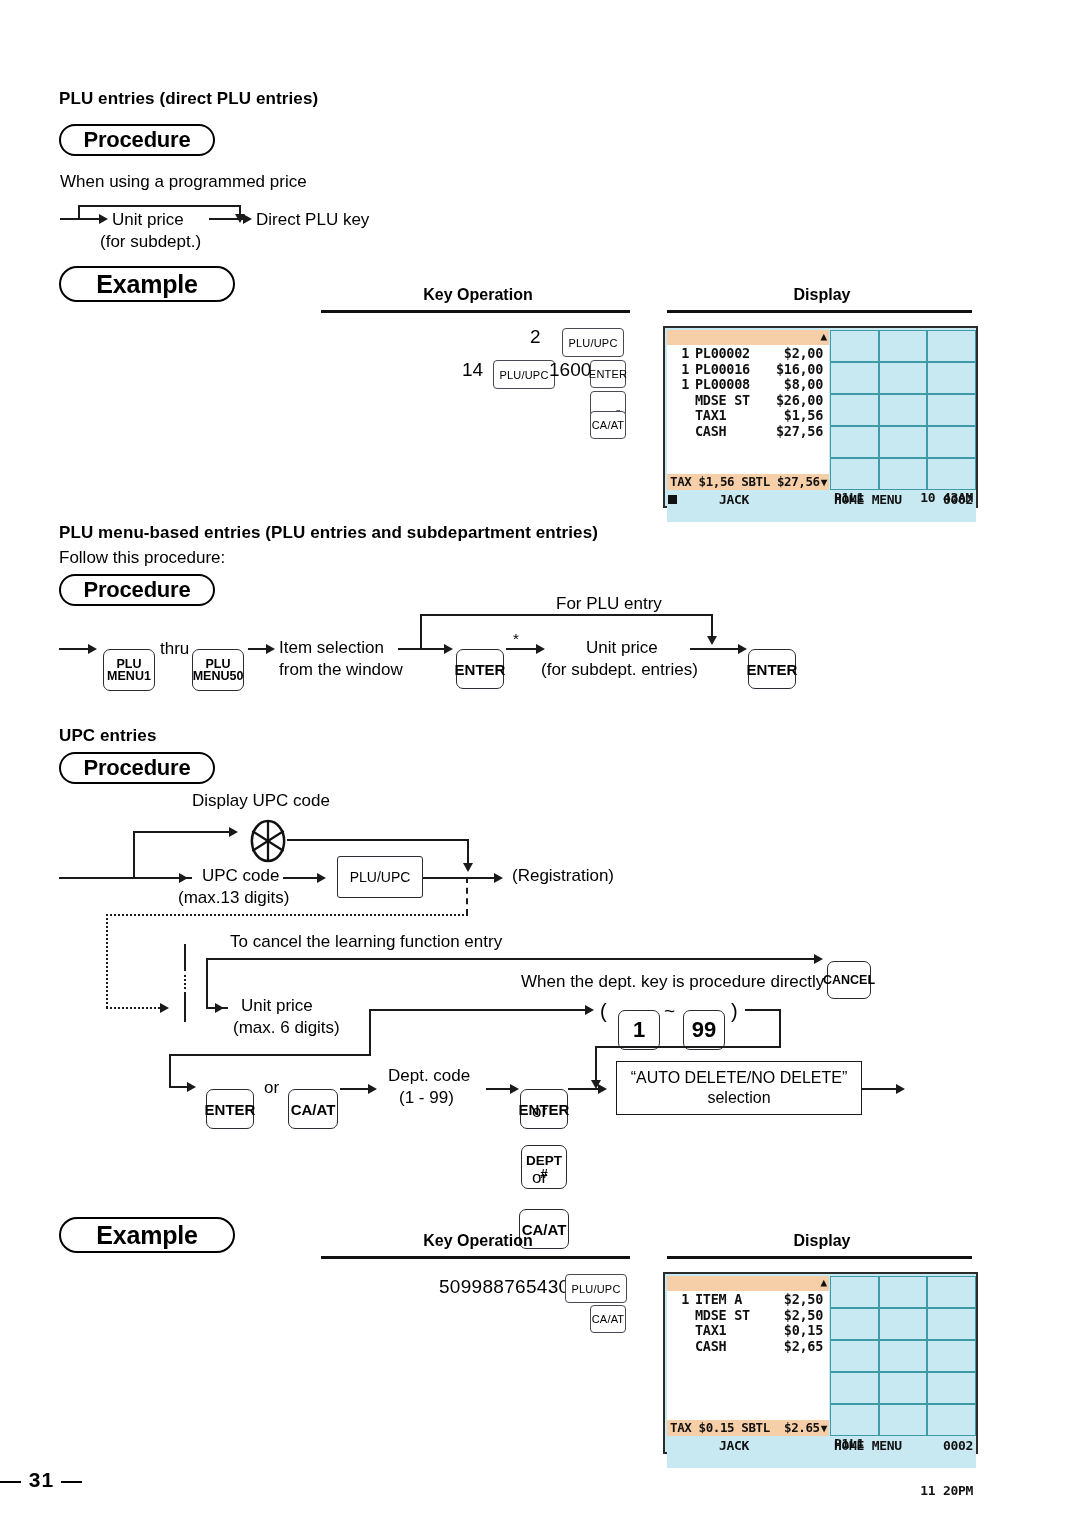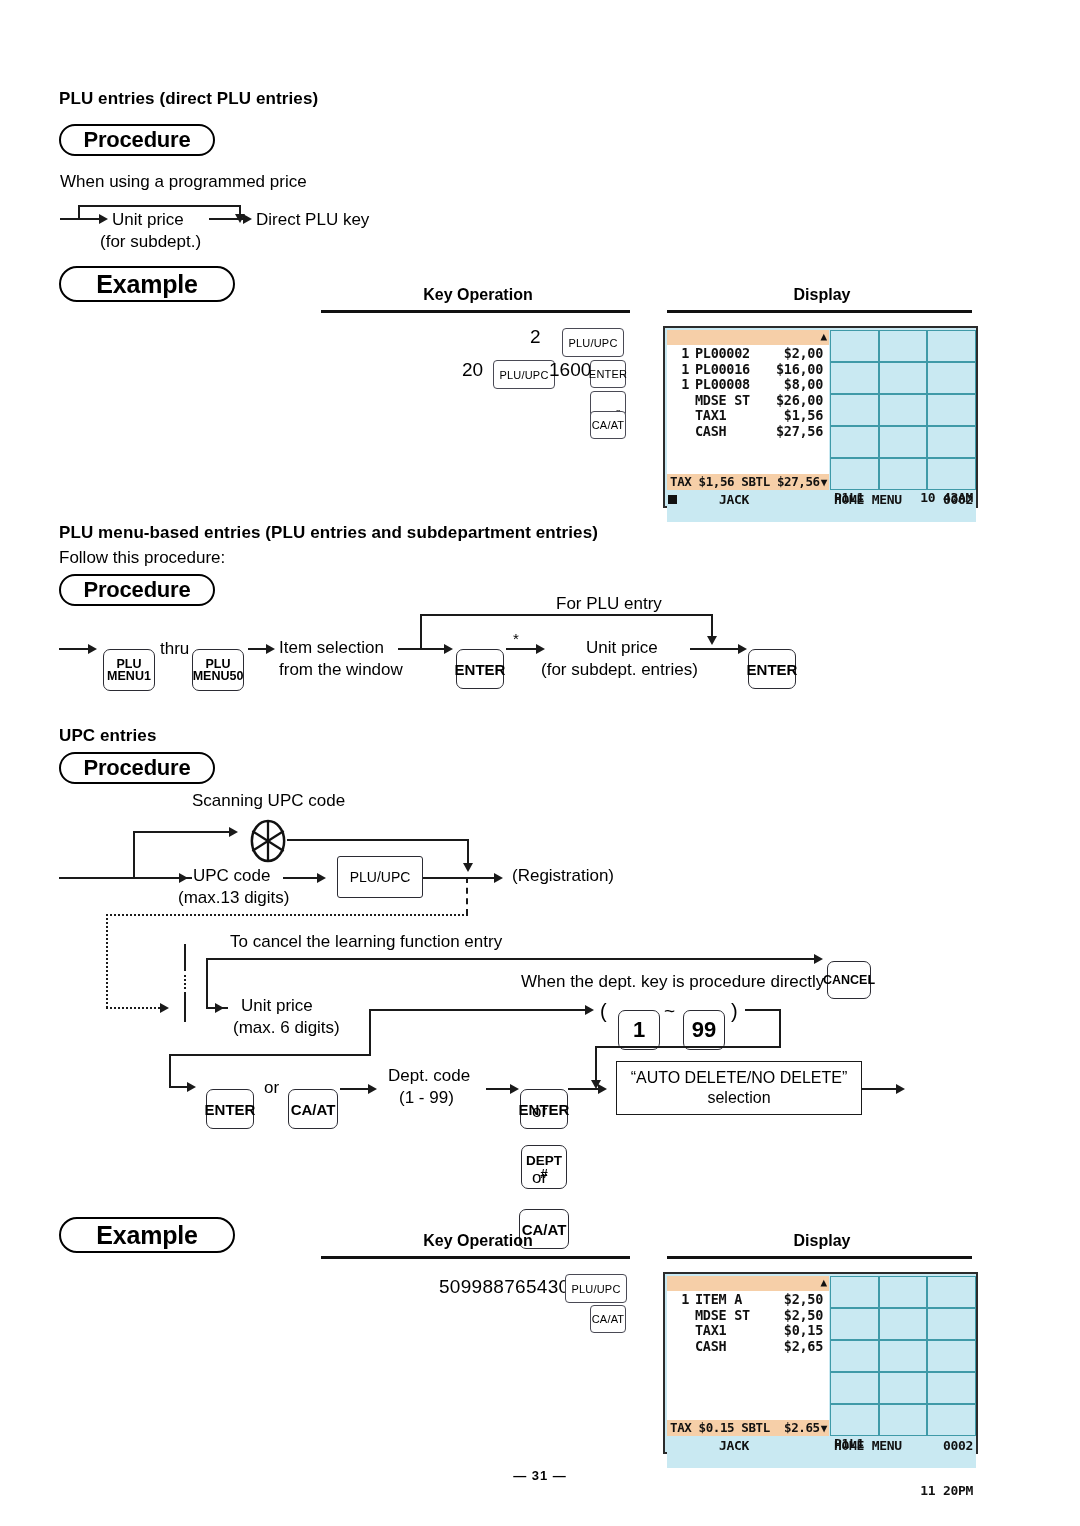--- a/index.html
+++ b/index.html
@@ -124,22 +124,22 @@
   .disp .footbar{
     position:absolute;background:#c9e9f2;box-sizing:border-box;
     font-size:13px;letter-spacing:-.3px;color:#111;font-weight:bold;white-space:pre;
   }
   .disp .f-left{position:absolute;}
   .disp .f-mid{position:absolute;}
   .disp .f-right{position:absolute;text-align:right;}
   .disp .cursor{position:absolute;width:9px;height:9px;background:#111;left:3px;bottom:2px;}
 
   .pagenum{
-    position:absolute;font-size:13px;font-weight:bold;letter-spacing:1px;
-    width:100%;text-align:center;left:0;
+    position:absolute;font-size:21px;font-weight:bold;letter-spacing:1px;
+    width:100%;text-align:left;left:0;
   }
 </style>
 </head>
 <body>
 
 <div class="page">
 
   <div class="abs sec-head" style="left:59px;top:89px;">PLU entries (direct PLU entries)</div>
 
   <div class="abs badge proc" style="left:59px;top:124px;">Procedure</div>
@@ -165,21 +165,21 @@
 
   <div class="abs colhead" style="left:328px;top:286px;width:300px;">Key Operation</div>
   <div class="abs thick-rule" style="left:321px;top:310px;width:309px;"></div>
 
   <div class="abs colhead" style="left:672px;top:286px;width:300px;">Display</div>
   <div class="abs thick-rule" style="left:667px;top:310px;width:305px;"></div>
 
   <div class="abs" style="left:530px;top:326px;font-size:19px;">2</div>
   <div class="abs kop kop-wide" style="left:562px;top:328px;">PLU/UPC</div>
 
-  <div class="abs" style="left:462px;top:359px;font-size:19px;">20</div>
+  <div class="abs" style="left:462px;top:359px;font-size:19px;">14</div>
   <div class="abs kop kop-wide" style="left:493px;top:360px;">PLU/UPC</div>
   <div class="abs" style="left:549px;top:359px;font-size:19px;">1600</div>
   <div class="abs kop kop-sm" style="left:590px;top:360px;">ENTER</div>
 
   <div class="abs kop kop-blank" style="left:590px;top:391px;">
     <span class="cornernum">8</span>
   </div>
   <div class="abs kop kop-sm" style="left:590px;top:411px;">CA/AT</div>
 
   <div class="disp" id="disp1" style="left:663px;top:326px;width:315px;height:182px;">
@@ -281,41 +281,41 @@
 
   <div class="abs hline" style="left:690px;top:648px;width:55px;"></div>
   <div class="abs arrow-r" style="left:738px;top:644px;"></div>
   <div class="abs key rnd k-enter" style="left:748px;top:628px;">ENTER</div>
 
 
   <div class="abs sec-head" style="left:59px;top:726px;">UPC entries</div>
 
   <div class="abs badge proc" style="left:59px;top:752px;">Procedure</div>
 
-  <div class="abs body-txt" style="left:192px;top:791px;">Scanning UPC code</div>
+  <div class="abs body-txt" style="left:192px;top:791px;">Display UPC code</div>
 
   <svg class="abs scanner" style="left:249px;top:818px;" viewBox="0 0 40 48">
     <ellipse cx="20" cy="24" rx="17" ry="21" fill="#fff" stroke="#111" stroke-width="2.6"></ellipse>
     <line x1="20" y1="3" x2="20" y2="45" stroke="#111" stroke-width="2.4"></line>
     <line x1="3.5" y1="13.5" x2="36.5" y2="34.5" stroke="#111" stroke-width="2.4"></line>
     <line x1="3.5" y1="34.5" x2="36.5" y2="13.5" stroke="#111" stroke-width="2.4"></line>
   </svg>
 
   <div class="abs vline" style="left:133px;top:831px;height:46px;"></div>
   <div class="abs hline" style="left:133px;top:831px;width:100px;"></div>
   <div class="abs arrow-r" style="left:229px;top:827px;"></div>
 
   <div class="abs hline" style="left:287px;top:839px;width:181px;"></div>
   <div class="abs vline" style="left:467px;top:839px;height:26px;"></div>
   <div class="abs arrow-d" style="left:463px;top:863px;"></div>
 
   <div class="abs hline" style="left:59px;top:877px;width:133px;"></div>
   <div class="abs arrow-r" style="left:179px;top:873px;"></div>
 
-  <div class="abs body-txt" style="left:193px;top:866px;text-align:center;">UPC code</div>
+  <div class="abs body-txt" style="left:202px;top:866px;text-align:center;">UPC code</div>
   <div class="abs body-txt" style="left:178px;top:888px;">(max.13 digits)</div>
 
   <div class="abs hline" style="left:283px;top:877px;width:40px;"></div>
   <div class="abs arrow-r" style="left:317px;top:873px;"></div>
 
   <div class="abs key sq k-pluupc-box" style="left:337px;top:856px;">PLU/UPC</div>
 
   <div class="abs hline" style="left:423px;top:877px;width:77px;"></div>
   <div class="abs arrow-r" style="left:494px;top:873px;"></div>
   <div class="abs body-txt" style="left:512px;top:866px;">(Registration)</div>

